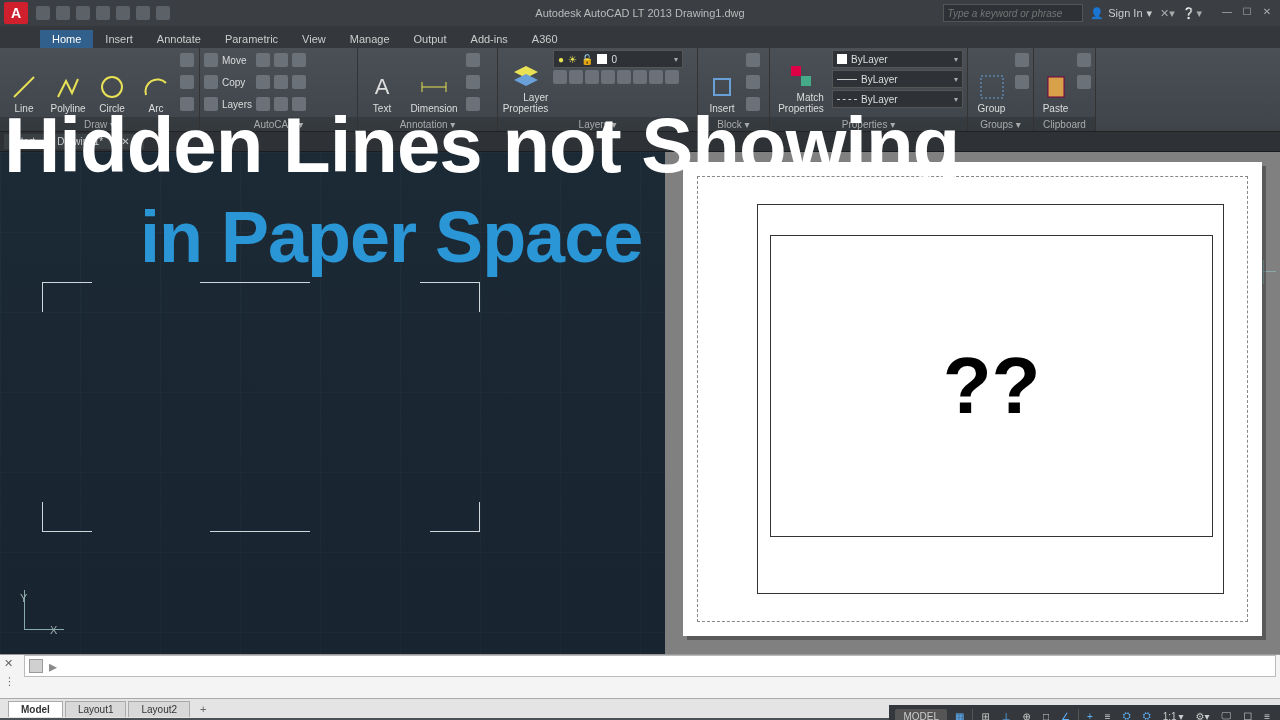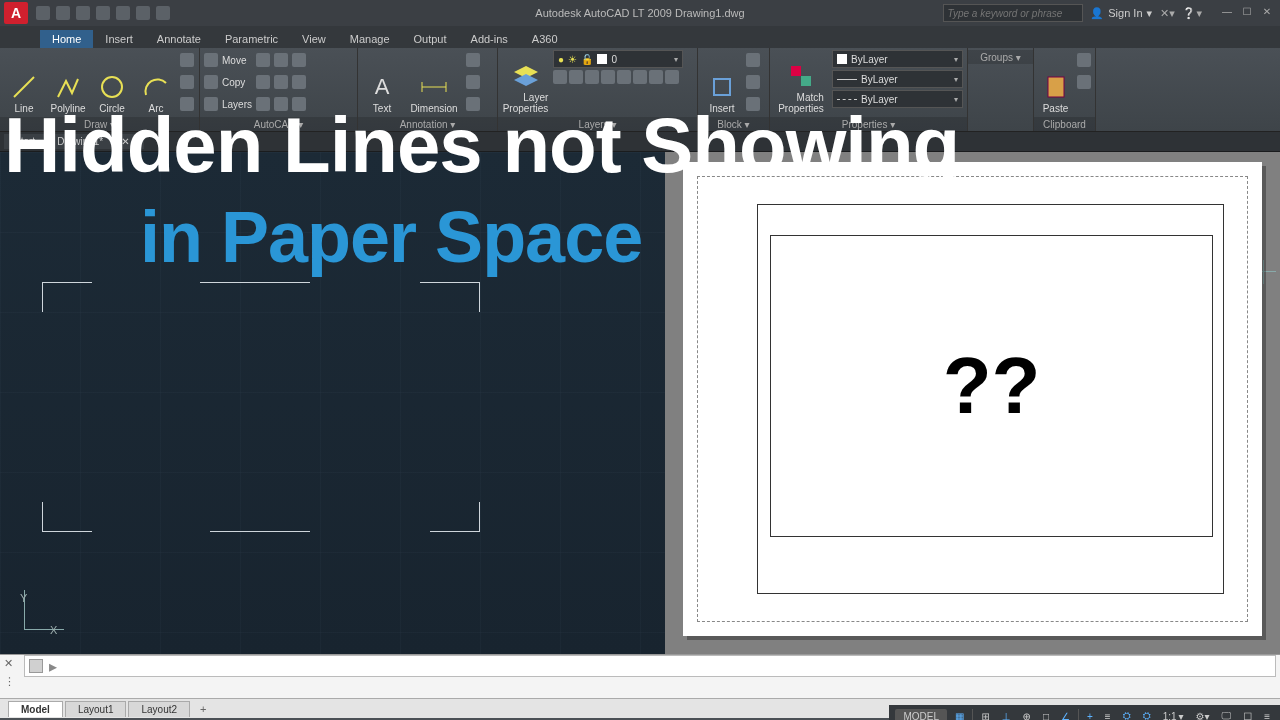--- a/index.html
+++ b/index.html
@@ -104,21 +104,21 @@
   <div class="app-logo">A</div>
   <div class="qat">
     <div class="qat-btn"></div>
     <div class="qat-btn"></div>
     <div class="qat-btn"></div>
     <div class="qat-btn"></div>
     <div class="qat-btn"></div>
     <div class="qat-btn"></div>
     <div class="qat-btn"></div>
   </div>
-  <div class="title-text">Autodesk AutoCAD LT 2009  Drawing1.dwg</div>
+  <div class="title-text">Autodesk AutoCAD LT 2013  Drawing1.dwg</div>
   <div class="title-right">
     <input class="search-box" placeholder="Type a keyword or phrase" style="">
     <div class="signin">
       <span>👤</span>
       <span>Sign In</span>
       <span>▾</span>
     </div>
     <span style="color:#aaa">✕▾</span>
     <span style="color:#aaa">❔▾</span>
     <div class="win-btns">
@@ -360,20 +360,38 @@
         <div class="dropdown-field dd-arrow">
             <span style="width:20px;border-top:1px dashed #ccc;display:inline-block"></span>
             <span>ByLayer</span>
           </div>
       </div>
     </div>
     <div class="panel-label">Properties ▾</div>
   </div>
 
   <div class="panel" style="width:66px">
+    <div class="panel-body">
+      <div class="big-btn">
+        <span class="ico">
+            <svg width="28" height="28">
+              <rect x="3" y="3" width="22" height="22" fill="none" stroke="#6aa0d8" stroke-dasharray="2"></rect>
+            </svg>
+          </span>
+        <span class="lbl">Group</span>
+      </div>
+      <div class="small-grid">
+        <div class="small-row">
+            <span class="small-ico"></span>
+          </div>
+        <div class="small-row">
+            <span class="small-ico"></span>
+          </div>
+      </div>
+    </div>
     <div class="panel-label">Groups ▾</div>
   </div>
 
 
   <div class="panel" style="width:62px">
     <div class="panel-body">
       <div class="big-btn">
         <span class="ico">
             <svg width="24" height="28">
               <rect x="4" y="4" width="16" height="20" fill="#d8a048" stroke="#704"></rect>

